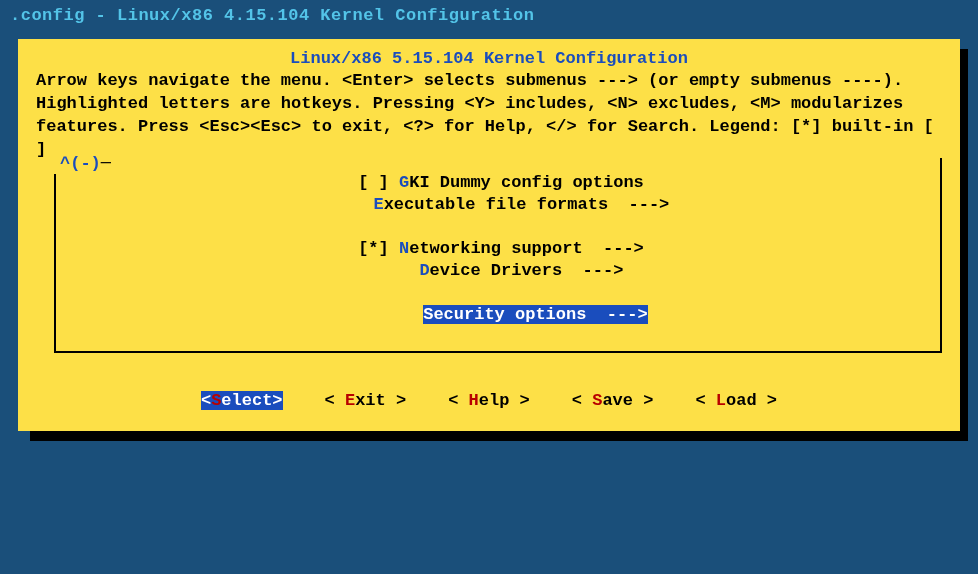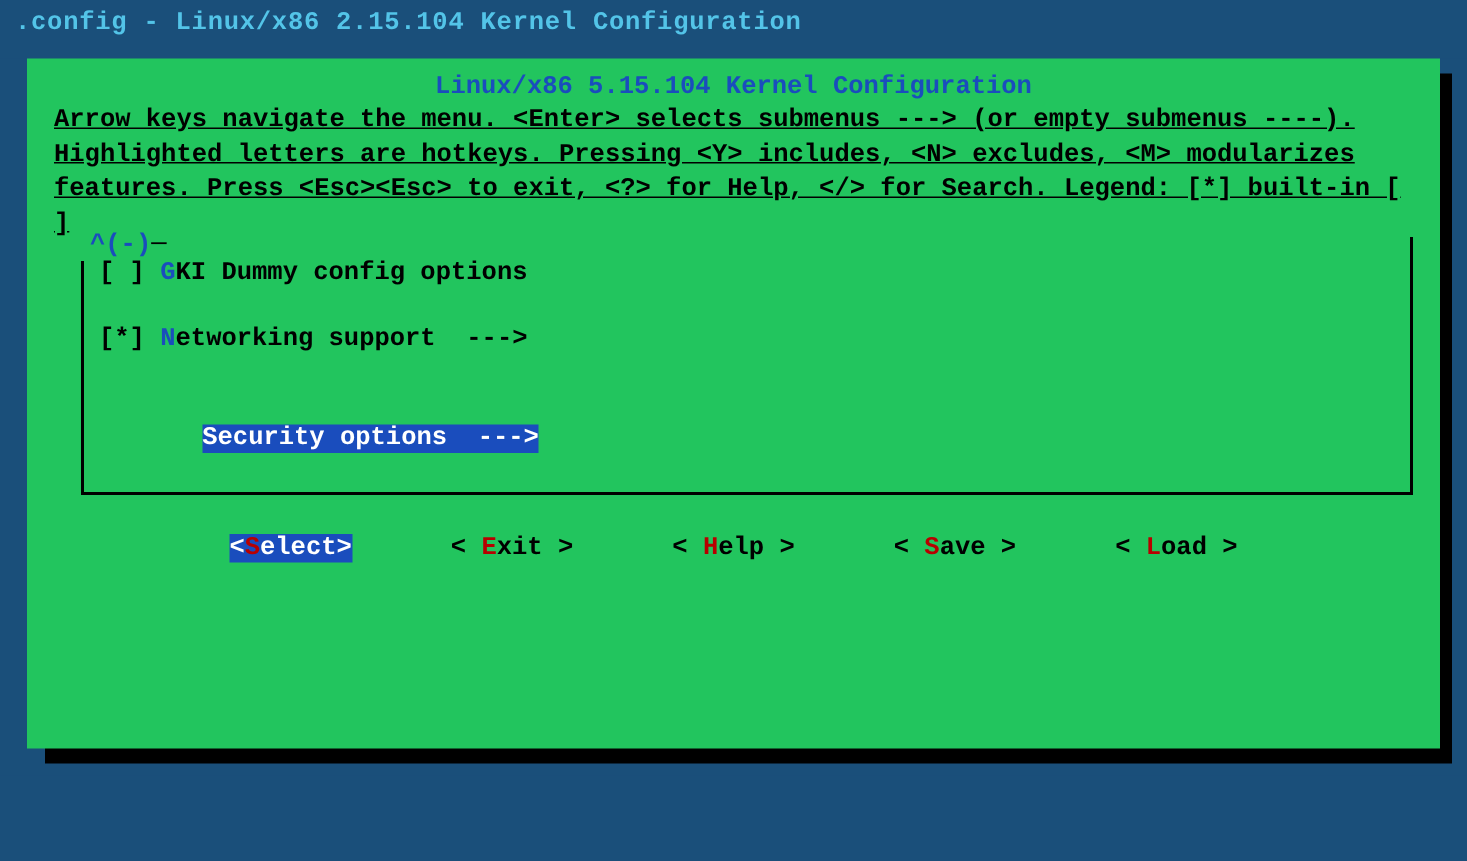--- a/index.html
+++ b/index.html
@@ -29,35 +29,34 @@
       position: absolute;
       top: 10px;
       left: 12px;
       right: -8px;
       bottom: -10px;
       background: #000000;
       z-index: 0;
     }
     .dialog {
       position: relative;
-      background: #22c55e;
+      background: #fde047;
       z-index: 1;
       padding: 8px 14px 18px 14px;
-      height: 460px;
+      height: 392px;
     }
     .dialog-title {
       text-align: center;
       color: #1a4dbd;
       padding: 2px 0;
     }
     .help-text {
       color: #000;
       line-height: 1.35;
       padding: 0 4px;
-      text-decoration: underline;
     }
     .box-container {
       position: relative;
       margin-top: 4px;
       padding: 6px 10px 10px 34px;
     }
     .box-corner-tl {
       position: absolute;
       top: -12px;
       left: 28px;
@@ -83,71 +82,73 @@
       left: 22px;
       right: 4px;
       bottom: 6px;
       border-bottom: 2px solid #000;
     }
     .menu-row {
       white-space: pre;
       color: #000;
       line-height: 1.3;
       cursor: pointer;
+      text-align: center;
     }
     .menu-row .marker { color: #000; }
     .menu-row .hotkey { color: #1a4dbd; }
     .menu-row.selected .label-span {
       background: #1a4dbd;
       color: #ffffff;
       margin-left: 28px;
     }
     .menu-row.selected .hotkey {
       color: #ffffff;
     }
     .buttons {
       display: flex;
       justify-content: center;
-      gap: 66px;
-      margin-top: 20px;
+      gap: 42px;
+      margin-top: 32px;
     }
     .btn {
       color: #000;
       cursor: pointer;
     }
     .btn .hotkey { color: #b80000; }
     .btn.active {
       background: #1a4dbd;
       color: #ffffff;
     }
     .btn.active .hotkey { color: #b80000; }
   </style>
 </head>
 <body>
 
-<div class="title-bar">.config - Linux/x86 2.15.104 Kernel Configuration</div>
+<div class="title-bar">.config - Linux/x86 4.15.104 Kernel Configuration</div>
 
 <div class="outer">
   <div class="shadow-wrap">
     <div class="shadow"></div>
     <div class="dialog">
       <div class="dialog-title">Linux/x86 5.15.104 Kernel Configuration</div>
       <div class="help-text">Arrow keys navigate the menu.  &lt;Enter&gt; selects submenus ---&gt; (or empty submenus ----).  Highlighted letters are hotkeys.  Pressing &lt;Y&gt; includes, &lt;N&gt; excludes, &lt;M&gt; modularizes features.  Press &lt;Esc&gt;&lt;Esc&gt; to exit, &lt;?&gt; for Help, &lt;/&gt; for Search.  Legend: [*] built-in  [ ]</div>
 
       <div class="box-container">
         <div class="box-corner-tl"><span>^(-)</span><span class="dash">─</span></div>
         <div class="box-border-left"></div>
         <div class="box-border-right"></div>
         <div class="box-border-bottom"></div>
 
         <div id="menu-list">
             <div class="menu-row"><span class="marker">[ ] </span><span class="label-span"><span class="hotkey">G</span>KI Dummy config options</span></div>
+            <div class="menu-row"><span class="marker">    </span><span class="label-span"><span class="hotkey">E</span>xecutable file formats  ---&gt;</span></div>
             <div class="menu-row"><span class="marker">    </span></div>
             <div class="menu-row"><span class="marker">[*] </span><span class="label-span"><span class="hotkey">N</span>etworking support  ---&gt;</span></div>
-            <div class="menu-row"><span class="marker">    </span></div>
+            <div class="menu-row"><span class="marker">    </span><span class="label-span"><span class="hotkey">D</span>evice Drivers  ---&gt;</span></div>
             <div class="menu-row"><span class="marker">    </span></div>
             <div class="menu-row selected"><span class="marker">    </span><span class="label-span"><span class="hotkey">S</span>ecurity options  ---&gt;</span></div>
             <div class="menu-row"><span class="marker">    </span></div>
           </div>
       </div>
 
       <div class="buttons" id="button-row">
           <div class="btn active">&lt;<span class="hotkey">S</span>elect&gt;</div>
           <div class="btn">&lt; <span class="hotkey">E</span>xit &gt;</div>
           <div class="btn">&lt; <span class="hotkey">H</span>elp &gt;</div>

